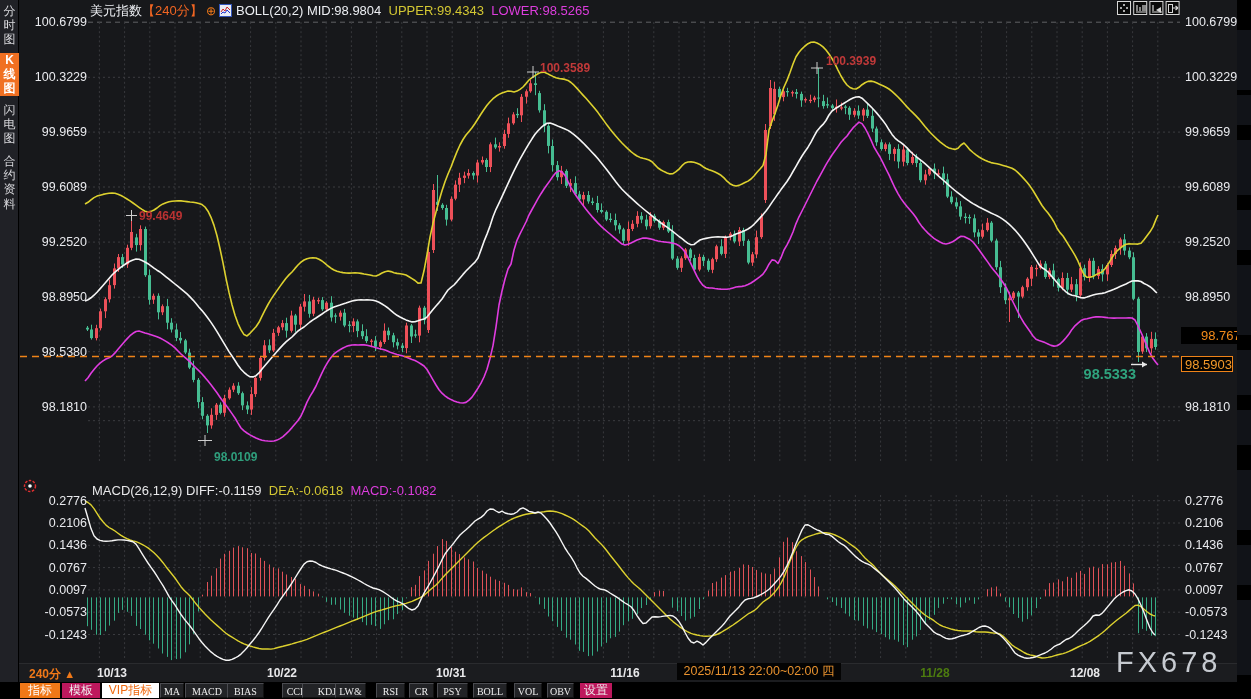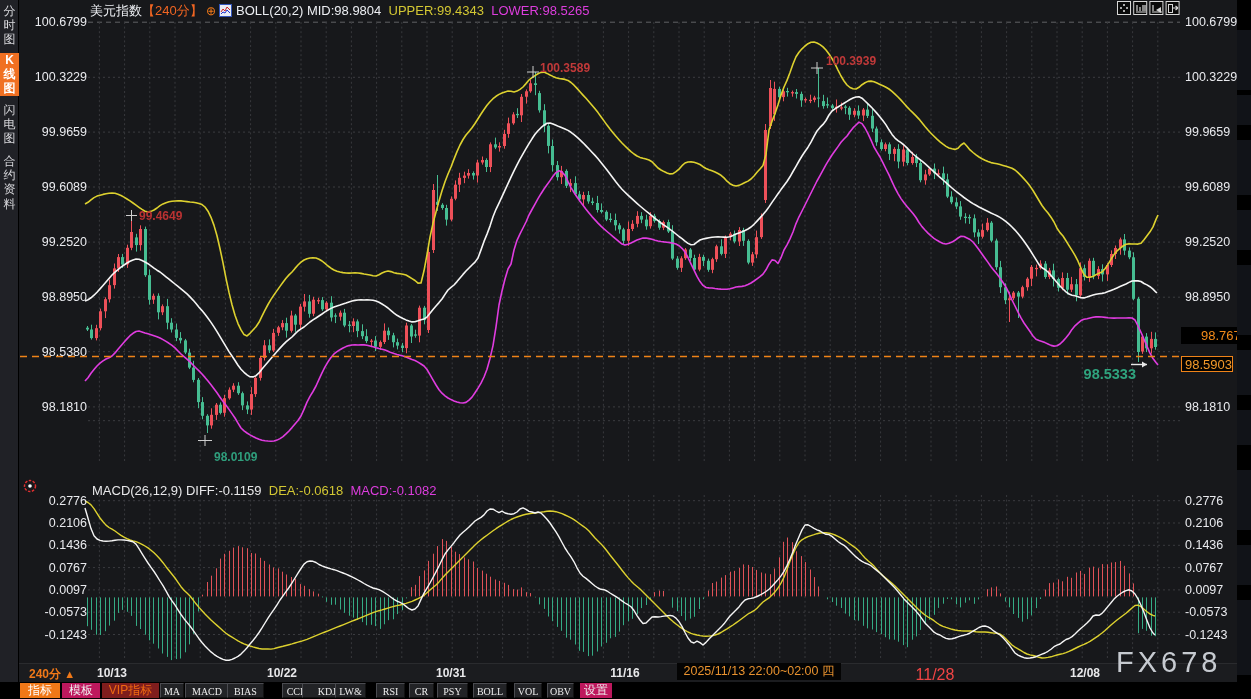--- a/index.html
+++ b/index.html
@@ -6,21 +6,21 @@
 #chartbg{position:absolute;left:19px;top:0;width:1161px;height:663px;background:#17181b}
 #sb{position:absolute;left:0;top:0;width:19px;height:699px;background:#202126;border-right:1px solid #000}
 .sbg{position:absolute;left:0;width:19px;color:#d8d8dc;font-size:12px;text-align:center}
 .sbg span,#kx span{display:block;width:19px;height:14.2px;line-height:14.2px}
 #kx{position:absolute;left:0;top:53px;width:19px;height:43px;background:#f07022;color:#fff;font-size:12px;text-align:center;font-weight:bold}
 .pl{position:absolute;left:0;width:87px;text-align:right;color:#e9eaee;font-size:12.5px}
 .pr{position:absolute;left:1185px;color:#e9eaee;font-size:12.5px}
 .tb-o,.tb-d,.tb-v,.tb-b{position:absolute;top:683px;height:15px;font-size:12px;line-height:15px;text-align:center}
 .tb-o{background:#f07818;color:#fff}
 .tb-d{background:#be185d;color:#eee}
-.tb-v{background:#7f1d1d;color:#f06a10}
+.tb-v{background:#ffffff;color:#f06a10}
 .tb-b{background:#222326;color:#eee;border:1px solid #4a4b50;border-bottom-color:#111;border-right-color:#111;font-family:Liberation Serif, serif;font-size:10px}
 </style></head><body>
 <div id="wrap">
 <div id="chartbg"></div>
 <div style="position:absolute;left:19px;top:663px;width:1232px;height:19px;background:#1b1c1f;border-top:1px solid #2a2b2e"></div>
 <div id="sb">
 <div class="sbg" style="top:4px">
         <span>分</span>
         <span>时</span>
         <span>图</span>
@@ -929,21 +929,21 @@
     <div class="pr" style="top:605px">-0.0573</div>
     <div class="pl" style="top:628px">-0.1243</div>
     <div class="pr" style="top:628px">-0.1243</div>
     <div style="position:absolute;left:1181px;top:327px;width:56px;height:17px;background:#000;color:#f28a1a;font-size:13px;line-height:17px;padding-left:20px">98.7677</div>
     <div style="position:absolute;left:1181px;top:356px;width:52px;height:16px;background:#050300;border:1px solid #ef8318;color:#f29a2a;font-size:13px;line-height:16px;padding-left:3px">98.5903</div>
 <div style="position:absolute;left:29px;top:666px;color:#f07818;font-size:12px;font-weight:bold">240分 <span style="font-size:11px">▲</span></div>
     <div style="position:absolute;left:90px;top:666px;width:44px;text-align:center;color:#e8e8ea;font-size:12px;font-weight:bold">10/13</div>
     <div style="position:absolute;left:260px;top:666px;width:44px;text-align:center;color:#e8e8ea;font-size:12px;font-weight:bold">10/22</div>
     <div style="position:absolute;left:429px;top:666px;width:44px;text-align:center;color:#e8e8ea;font-size:12px;font-weight:bold">10/31</div>
     <div style="position:absolute;left:603px;top:666px;width:44px;text-align:center;color:#e8e8ea;font-size:12px;font-weight:bold">11/16</div>
-    <div style="position:absolute;left:913px;top:666px;width:44px;text-align:center;color:#ef4444;font-size:16px;font-weight:normal">11/28</div>
+    <div style="position:absolute;left:913px;top:666px;width:44px;text-align:center;color:#4d7c0f;font-size:12px;font-weight:bold">11/28</div>
     <div style="position:absolute;left:1063px;top:666px;width:44px;text-align:center;color:#e8e8ea;font-size:12px;font-weight:bold">12/08</div>
     <div style="position:absolute;left:677px;top:663px;width:164px;height:17px;background:#040404;color:#e8922f;font-size:12.5px;line-height:17px;text-align:center">2025/11/13 22:00~02:00 四</div>
     <div style="position:absolute;left:1116px;top:646px;color:#c6cad0;font-size:29px;letter-spacing:4px;font-weight:normal">FX678</div>
 <div style="position:absolute;left:0;top:682px;width:1251px;height:17px;background:#000"></div>
     <div class="tb-o" style="left:20px;width:40px">指标</div>
     <div class="tb-d" style="left:62px;width:38px">模板</div>
     <div class="tb-v" style="left:102px;width:57px">VIP指标</div>
     <div class="tb-b" style="left:160px;width:24px">MA</div>
     <div class="tb-b" style="left:185px;width:44px">MACD</div>
     <div class="tb-b" style="left:227px;width:37px">BIAS</div>

